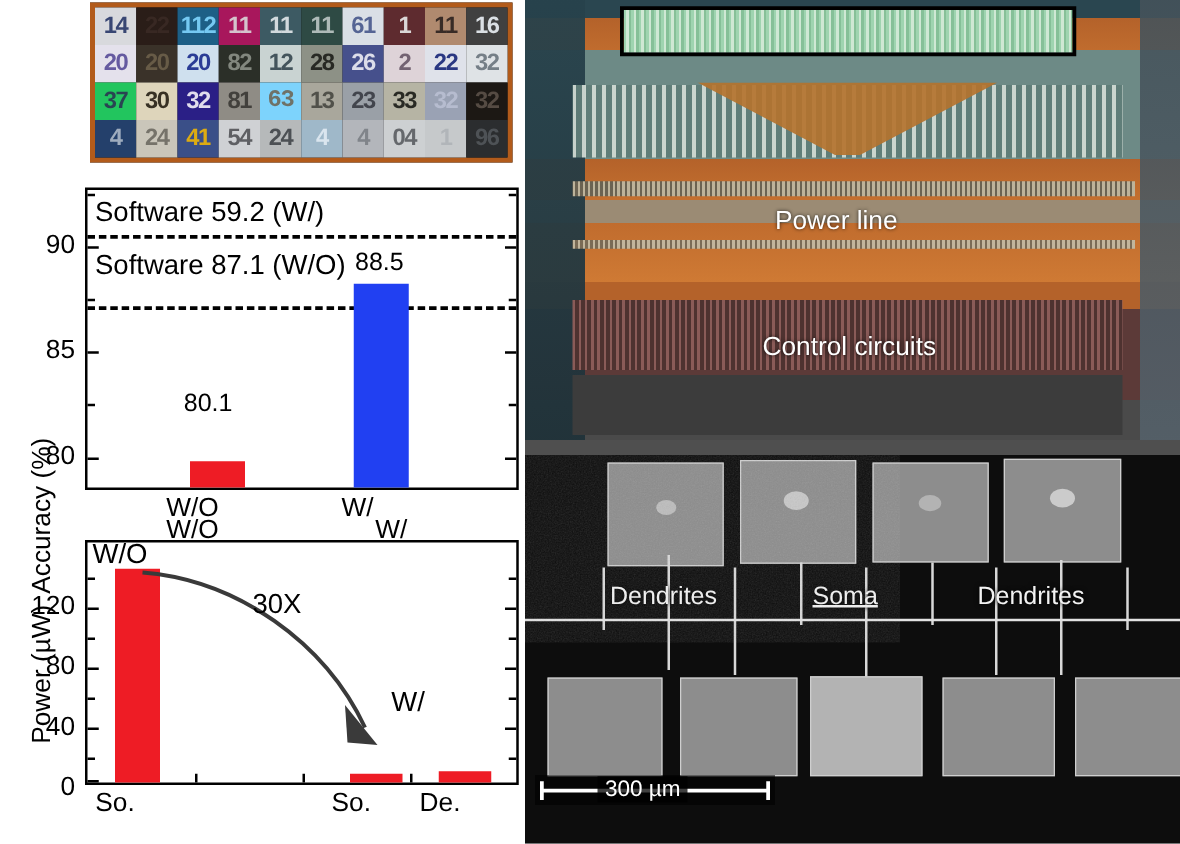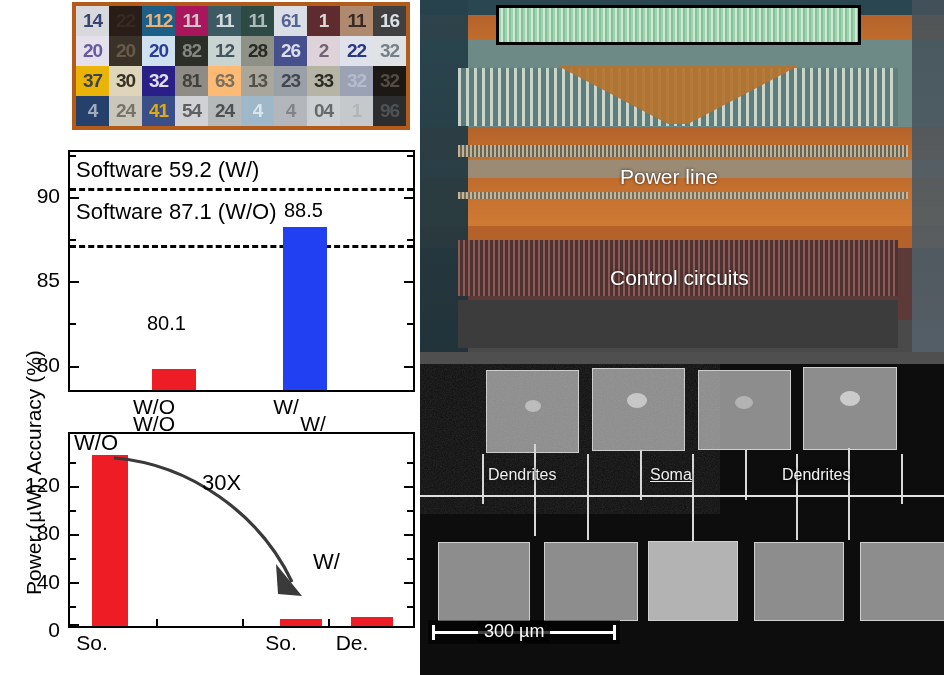--- a/index.html
+++ b/index.html
@@ -37,40 +37,40 @@
 
   
   #chip{left:420px;top:0px;width:524px;height:364px;overflow:hidden;
         background:linear-gradient(#203038,#2b4450);}
   .chipimg{position:absolute;inset:0;}
   .chip-label{position:absolute;color:#fff;font-size:21px;white-space:nowrap;
               text-shadow:0 0 3px rgba(0,0,0,.8);}
 
   
   #sem{left:420px;top:364px;width:524px;height:311px;overflow:hidden;background:#0d0d0d;}
-  .sem-label{position:absolute;color:#f2f2f2;font-size:16px;white-space:nowrap;
+  .sem-label{position:absolute;color:#f2f2f2;font-size:20px;white-space:nowrap;
              text-shadow:0 0 4px #000;}
   .pad{position:absolute;background:#8d8d8d;border:1px solid #cfcfcf;}
   .wire{position:absolute;background:#d8d8d8;width:2px;}
   .hline{position:absolute;background:#e2e2e2;height:2px;}
   .noise{position:absolute;inset:0;opacity:.55;pointer-events:none;}
 </style>
 </head>
 <body>
 
 <div class="panel" id="svhn" style="border-color: rgb(178, 91, 27);">
   <div id="svhn-grid">
       <div class="svhn-cell" style="background: rgb(216, 217, 221);">
         <span style="color: rgb(43, 58, 107);">14</span>
       </div>
       <div class="svhn-cell" style="background: rgb(42, 29, 24);">
         <span style="color: rgb(58, 42, 36);">22</span>
       </div>
       <div class="svhn-cell" style="background: rgb(29, 95, 134);">
-        <span style="color: #fdba74;">112</span>
+        <span style="color: #7dd3fc;">112</span>
       </div>
       <div class="svhn-cell" style="background: rgb(168, 23, 92);">
         <span style="color: rgb(217, 210, 214);">11</span>
       </div>
       <div class="svhn-cell" style="background: rgb(61, 90, 99);">
         <span style="color: rgb(223, 228, 232);">11</span>
       </div>
       <div class="svhn-cell" style="background: rgb(46, 74, 68);">
         <span style="color: rgb(185, 196, 194);">11</span>
       </div>
@@ -109,33 +109,33 @@
       </div>
       <div class="svhn-cell" style="background: rgb(222, 211, 216);">
         <span style="color: rgb(107, 90, 106);">2</span>
       </div>
       <div class="svhn-cell" style="background: rgb(223, 226, 234);">
         <span style="color: rgb(27, 42, 122);">22</span>
       </div>
       <div class="svhn-cell" style="background: rgb(223, 227, 230);">
         <span style="color: rgb(109, 119, 128);">32</span>
       </div>
-      <div class="svhn-cell" style="background: #eab308;">
+      <div class="svhn-cell" style="background: #22c55e;">
         <span style="color: rgb(42, 58, 82);">37</span>
       </div>
       <div class="svhn-cell" style="background: rgb(222, 213, 187);">
         <span style="color: rgb(42, 36, 24);">30</span>
       </div>
       <div class="svhn-cell" style="background: rgb(42, 31, 134);">
         <span style="color: rgb(240, 238, 246);">32</span>
       </div>
       <div class="svhn-cell" style="background: rgb(143, 140, 133);">
         <span style="color: rgb(60, 58, 54);">81</span>
       </div>
-      <div class="svhn-cell" style="background: #fdba74;">
+      <div class="svhn-cell" style="background: #7dd3fc; font-family: Liberation Mono, monospace;">
         <span style="color: rgb(110, 106, 92);">63</span>
       </div>
       <div class="svhn-cell" style="background: rgb(169, 167, 156);">
         <span style="color: rgb(74, 74, 68);">13</span>
       </div>
       <div class="svhn-cell" style="background: rgb(154, 160, 167);">
         <span style="color: rgb(59, 62, 70);">23</span>
       </div>
       <div class="svhn-cell" style="background: rgb(182, 180, 164);">
         <span style="color: rgb(30, 31, 26);">33</span>

